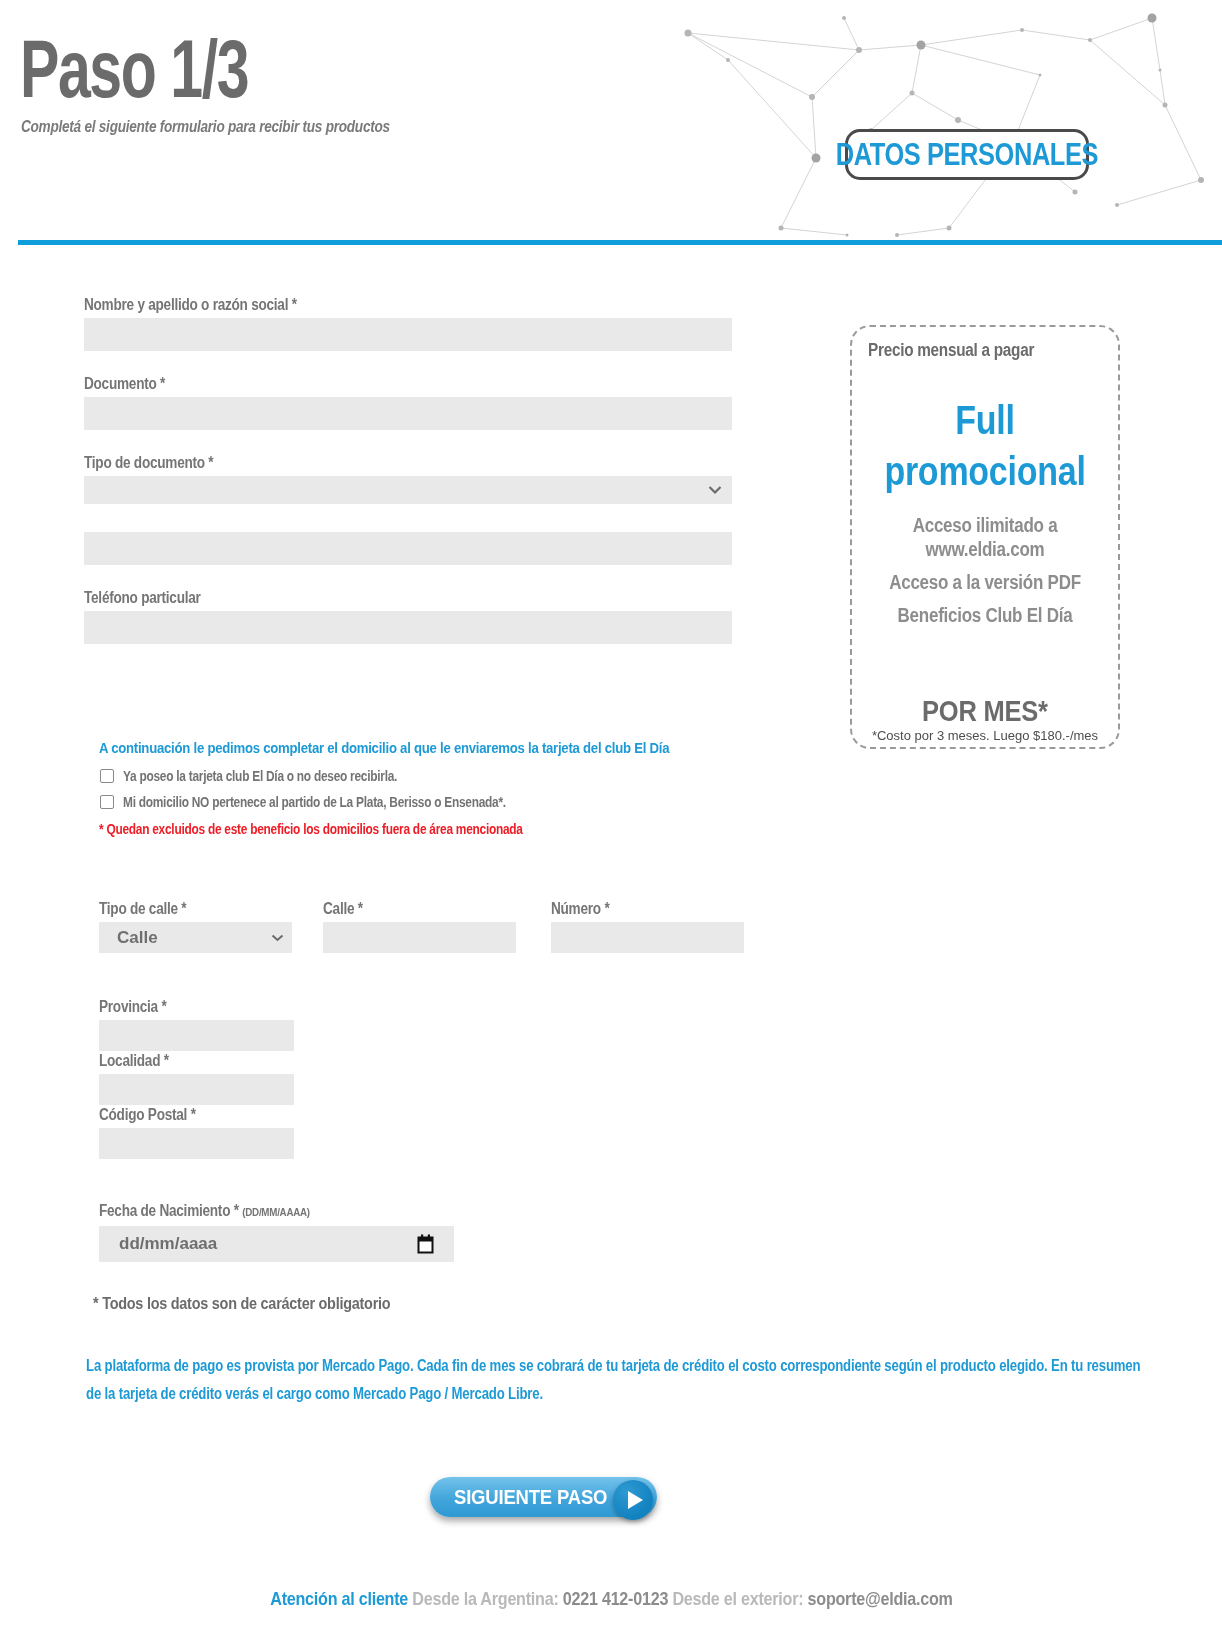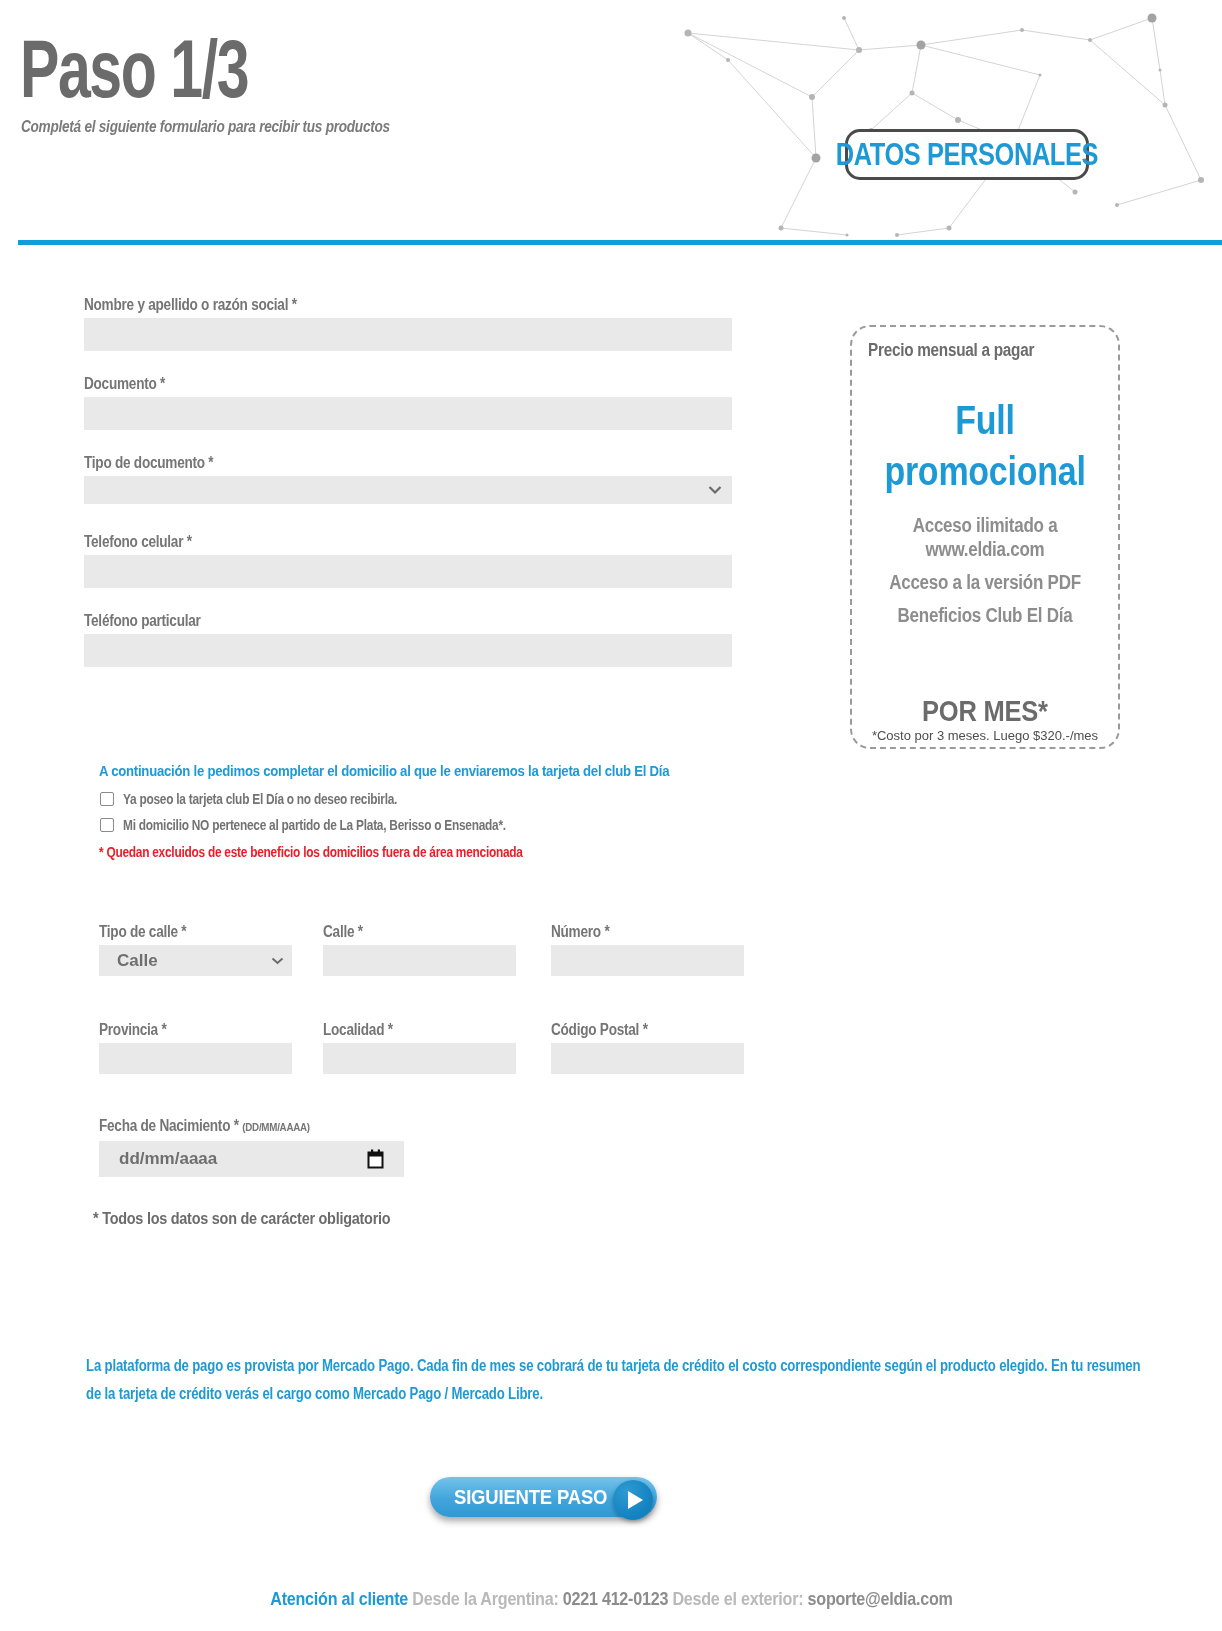--- a/index.html
+++ b/index.html
@@ -48,21 +48,21 @@
   .w195 { width:195px; } .w305 { width:305px; }
   .g31 { margin-right:31px; } .g35 { margin-right:35px; } .g40 { margin-right:40px; }
   .addr-input { display:block; width:100%; height:31px; background:#e9e9e9; border:none; outline:none;
                 font-family:"Liberation Sans", sans-serif; font-size:16px; color:#555; padding:0 10px; }
   .addr-input.tall { height:34px; }
   .sel-calle { width:100%; height:31px; font-size:17px; padding:0 24px 0 18px; font-weight:bold; }
 
   .fecha-label-line { display:block; line-height:20px; margin-bottom:4px; white-space:nowrap; }
   .fecha-main { font-size:16px; font-weight:bold; color:#757575; }
   .fecha-hint { font-size:11.5px; font-weight:bold; color:#757575; }
-  .date-wrap { position:relative; width:305px; height:36px; background:#e9e9e9; margin-bottom:32px; }
+  .date-wrap { position:relative; width:355px; height:36px; background:#e9e9e9; margin-bottom:32px; }
   .date-input { position:absolute; inset:0; width:100%; height:100%; background:transparent; border:none; outline:none;
                 font-family:"Liberation Sans", sans-serif; font-size:17px; font-weight:bold; color:#6f6f6f; padding:0 46px 0 20px; }
   .date-input::placeholder { color:#6f6f6f; opacity:1; }
   .cal-icon { position:absolute; right:20px; top:8px; line-height:0; }
   .required-note { font-size:17px; font-weight:bold; color:#6b6b6b; margin-left:-6px; }
 
   
   .price-box { position:absolute; left:850px; top:325px; width:270px; border:2px dashed #9a9a9a; border-radius:20px;
                background:#fff; padding:13px 12px 20px 12px; }
   .price-head { font-size:18px; font-weight:bold; color:#6b6b6b; margin-left:4px; }
@@ -181,21 +181,20 @@
         <select class="sel sel-doc"><option></option></select>
         <span class="chev" style="right:10px;">
           <svg width="14" height="9" viewBox="0 0 14 9">
               <path d="M1.5 1.5 L7 7 L12.5 1.5" fill="none" stroke="#6b6b6b" stroke-width="2.2"></path>
             </svg>
         </span>
       </div>
     </div>
 
     <div class="field">
-      <label class="field-label"><span class="cond">Telefono celular *</span></label>
       <input class="txt-input" type="text" style="">
     </div>
 
     <div class="field">
       <label class="field-label"><span class="cond">Teléfono particular</span></label>
       <input class="txt-input" type="text" style="">
     </div>
 
     <div class="spacer-70"></div>
 
@@ -234,21 +233,21 @@
           <label class="field-label"><span class="cond">Calle *</span></label>
           <input class="addr-input" type="text" style="">
         </div>
         <div class="addr-cell w195">
           <label class="field-label"><span class="cond">Número *</span></label>
           <input class="addr-input" type="text" style="">
         </div>
       </div>
 
 
-      <div class="addr-row" style="margin-bottom:42px;">
+      <div class="addr-row" style="margin-bottom:42px;flex-direction:column;">
         <div class="addr-cell w195 g31">
           <label class="field-label"><span class="cond">Provincia *</span></label>
           <input class="addr-input" type="text" style="">
         </div>
         <div class="addr-cell w195 g35">
           <label class="field-label"><span class="cond">Localidad *</span></label>
           <input class="addr-input" type="text" style="">
         </div>
         <div class="addr-cell w195">
           <label class="field-label"><span class="cond">Código Postal *</span></label>
@@ -288,21 +287,21 @@
       </div>
     <div class="benefit b2">
         <span class="cond-wrap">Acceso a la versión PDF</span>
       </div>
     <div class="benefit b3">
         <span class="cond-wrap">Beneficios Club El Día</span>
       </div>
     <div class="price-amount"><span class="cond-c">$60</span></div>
     <div class="price-period"><span class="cond-c">POR MES*</span></div>
   </div>
-  <div class="price-footnote">*Costo por 3 meses. Luego $320.-/mes</div>
+  <div class="price-footnote">*Costo por 3 meses. Luego $180.-/mes</div>
 
   <div class="payment-note">La plataforma de pago es provista por Mercado Pago. Cada fin de mes se cobrará de tu tarjeta de crédito el costo correspondiente según el producto elegido. En tu resumen de la tarjeta de crédito verás el cargo como Mercado Pago / Mercado Libre.</div>
 
   <button class="next-btn">
     <span class="next-btn-label">SIGUIENTE PASO</span>
     <span class="play-circle">
         <span class="play-tri"></span>
       </span>
   </button>
 

